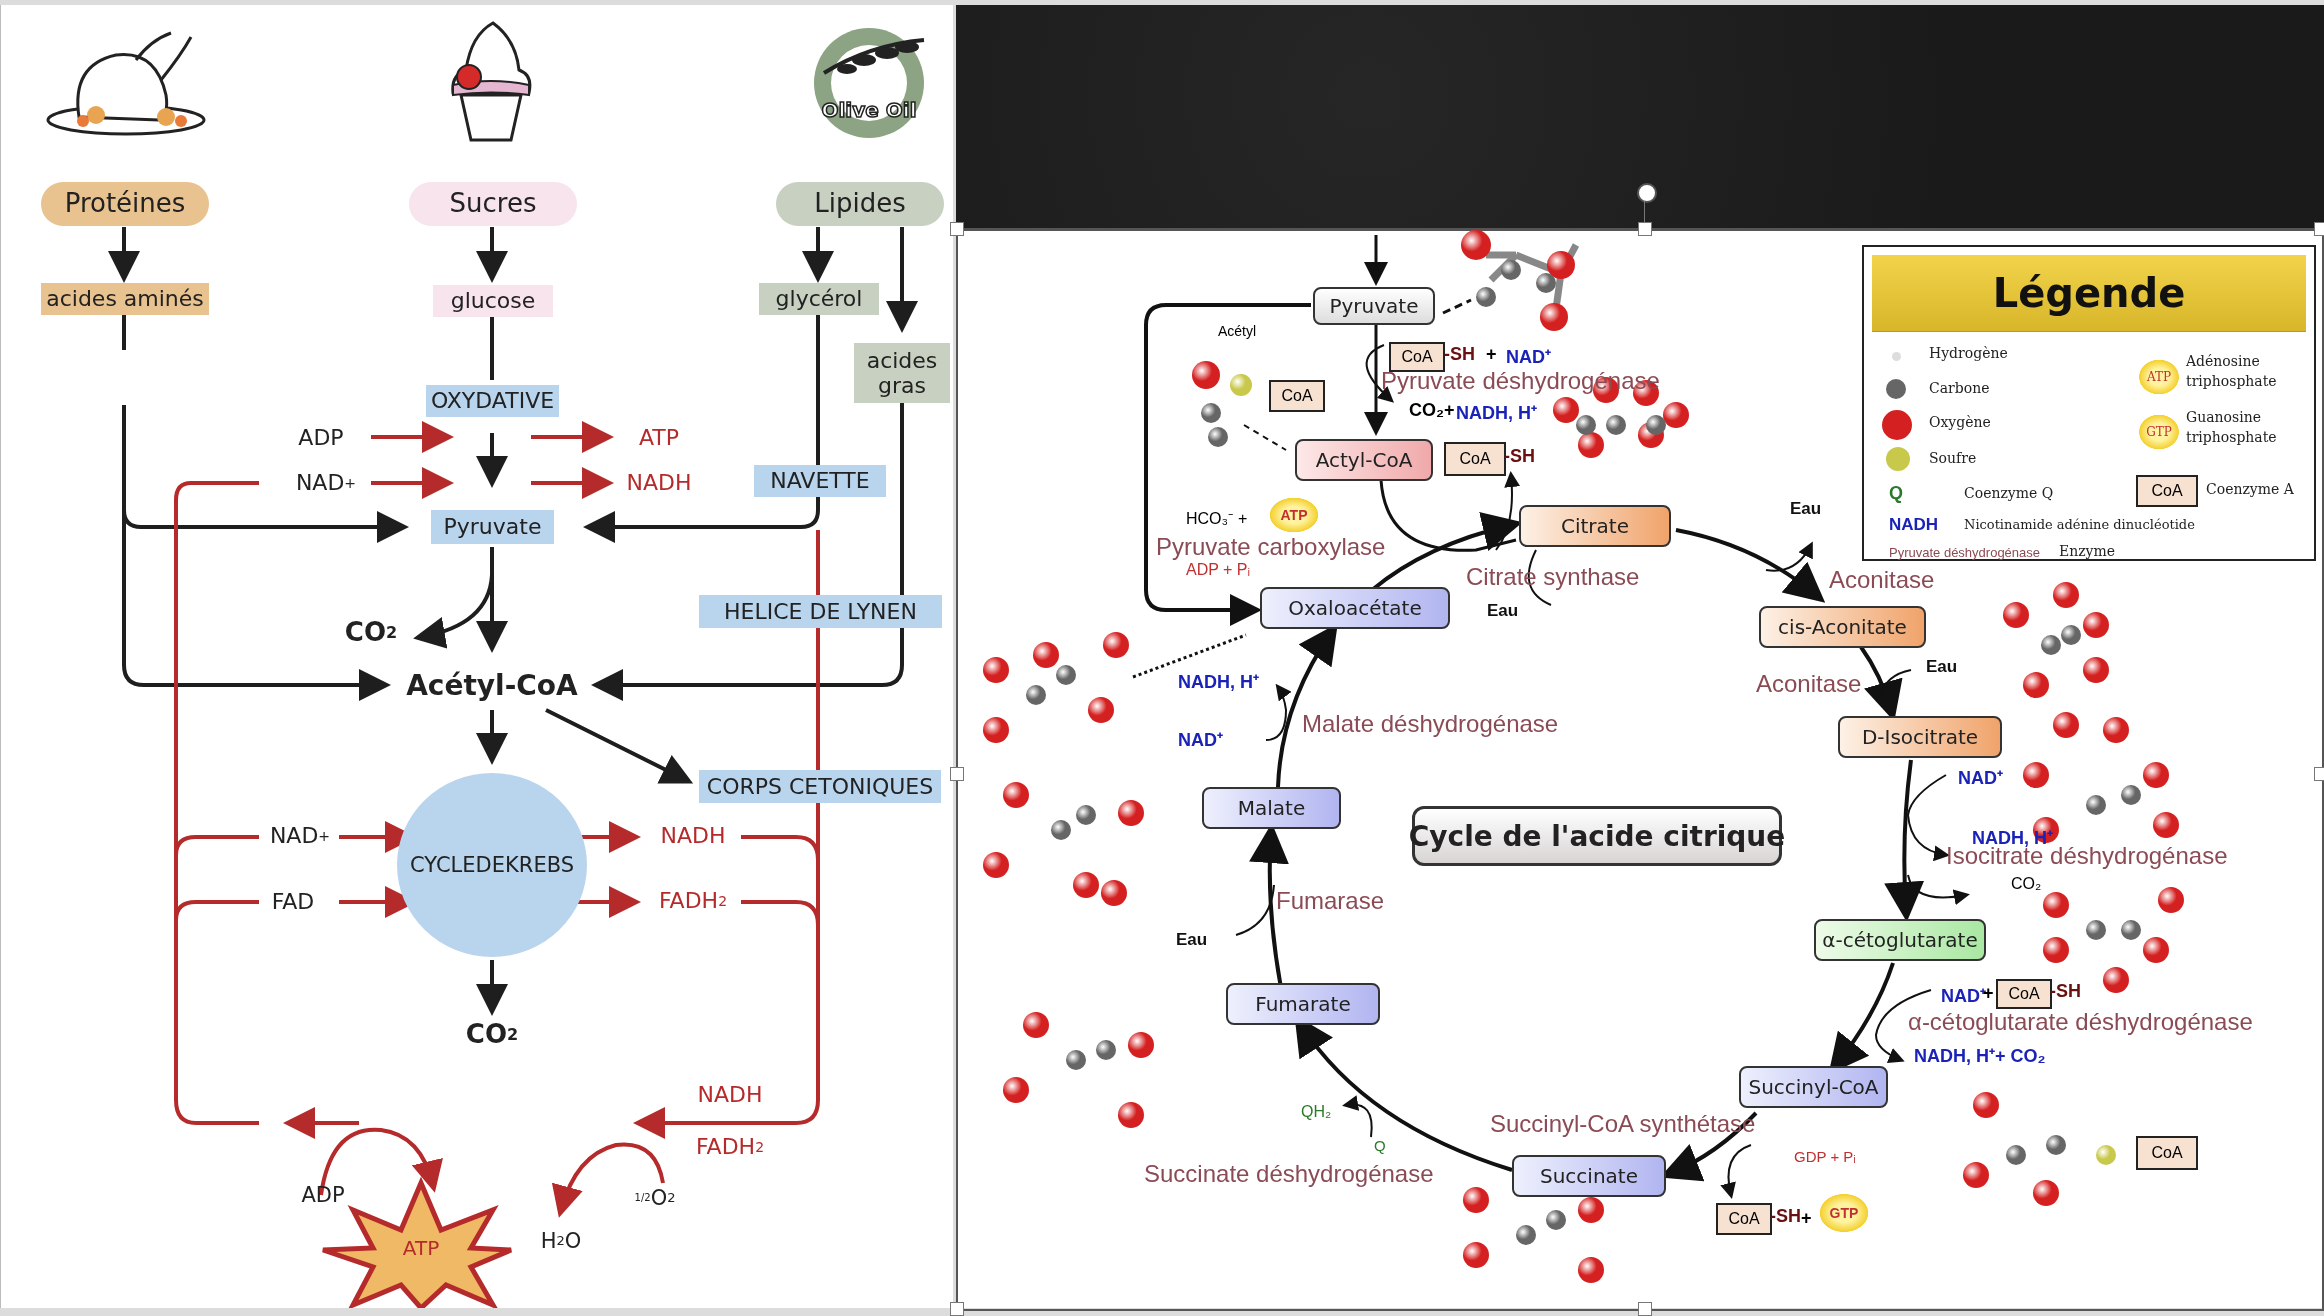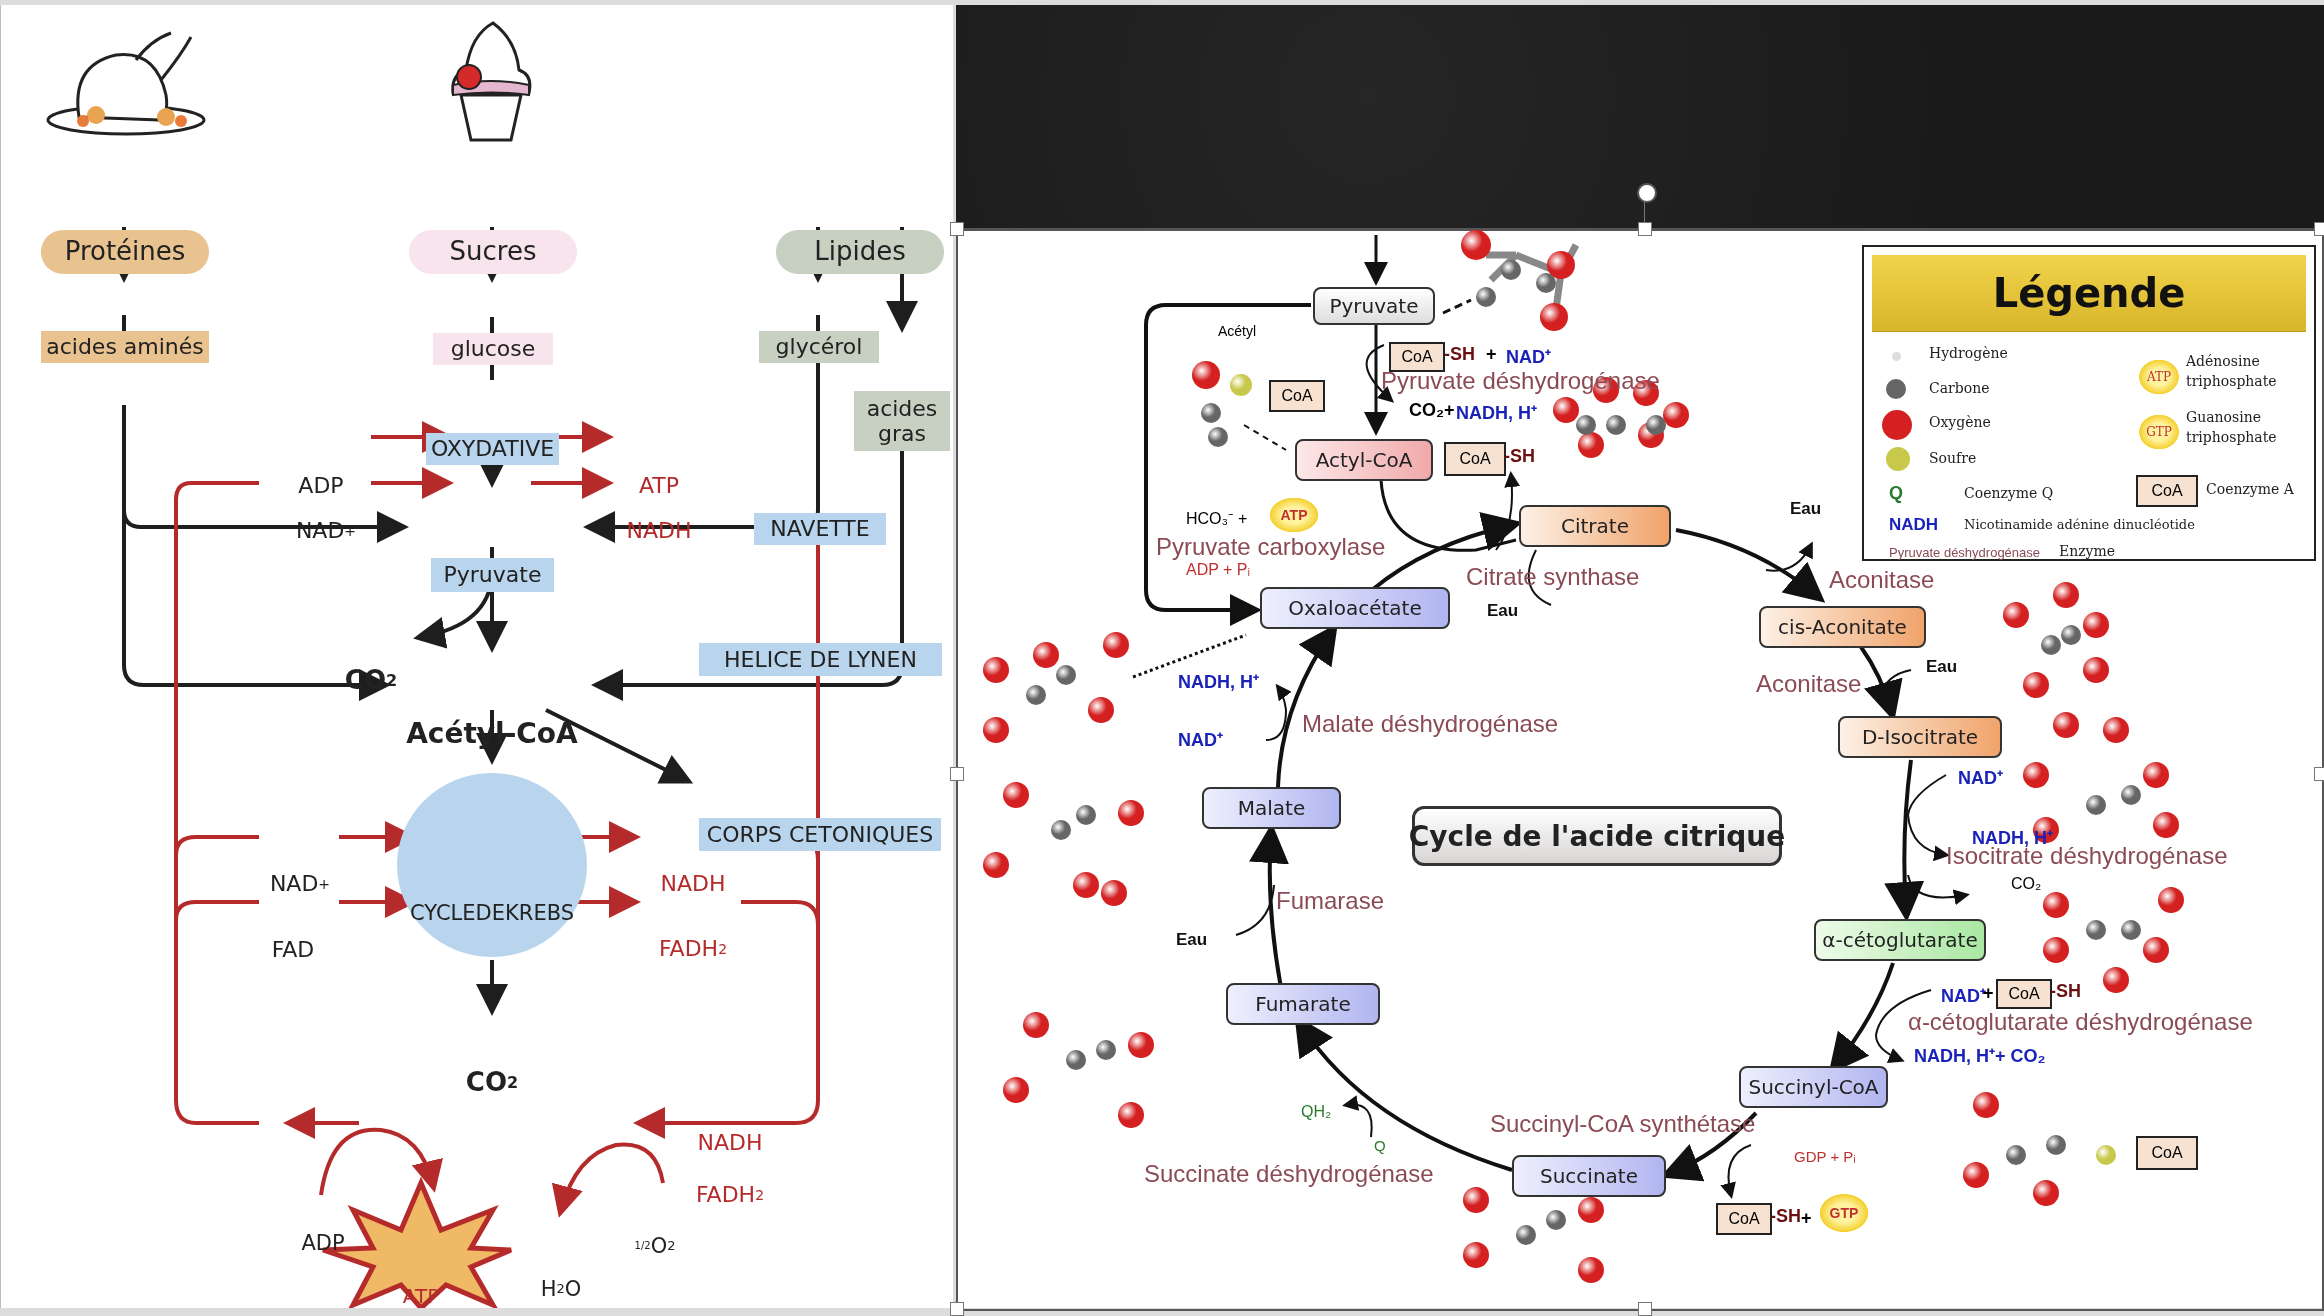--- a/index.html
+++ b/index.html
@@ -2,21 +2,21 @@
 <html><head>
 <meta charset="utf-8">
 <style>
   html,body{margin:0;padding:0;}
   body{width:2324px;height:1316px;background:#dcdcdc;position:relative;overflow:hidden;font-family:"DejaVu Sans",sans-serif;}
   .abs{position:absolute;}
   #left{position:absolute;left:0;top:5px;width:952px;height:1303px;background:#fff;border-left:1px solid #bbb;}
   #right{position:absolute;left:956px;top:5px;width:1368px;height:1303px;background:#fff;}
   #blackbar{position:absolute;left:0;top:0;width:100%;height:223px;background:#1c1c1c;background-image:radial-gradient(circle at 30% 40%,#262626 0,#1a1a1a 60%);}
   svg text{font-family:"DejaVu Sans",sans-serif;}
-  .lab{position:absolute;display:flex;align-items:center;justify-content:center;text-align:center;font-family:"DejaVu Sans",sans-serif;color:#222;line-height:1.15;white-space:nowrap;margin-top:48px;}
+  .lab{position:absolute;display:flex;align-items:center;justify-content:center;text-align:center;font-family:"DejaVu Sans",sans-serif;color:#222;line-height:1.15;white-space:nowrap;}
   .pill{border-radius:22px;font-size:26px;}
   .sq{font-size:22px;}
   .blue{background:#b9d5ee;}
   .orange{background:#e8c28f;}
   .pink{background:#f8e4ec;}
   .green{background:#c7d0c1;}
   .red{color:#b52b2b;}
   .mol{position:absolute;display:flex;align-items:center;justify-content:center;font-family:"DejaVu Sans",sans-serif;font-size:20px;color:#222;border:2px solid #333;border-radius:8px;white-space:nowrap;}
   .enz{position:absolute;color:#8b4b55;font-family:"Liberation Sans",sans-serif;font-size:24px;white-space:nowrap;}
   .cof{position:absolute;font-family:"Liberation Sans",sans-serif;font-weight:bold;font-size:18px;white-space:nowrap;}
@@ -99,20 +99,32 @@
       <circle cx="140" cy="96" r="6" fill="#e87a3a"></circle>
       <circle cx="42" cy="96" r="6" fill="#e87a3a"></circle>
     </svg>
   </div>
   <div class="abs" style="left:430px;top:10px;width:120px;height:130px">
     <svg width="120" height="130">
       <path d="M30,80 L40,125 L80,125 L90,80 Z" fill="#fff" stroke="#222" stroke-width="3"></path>
       <path d="M22,78 Q20,60 35,55 Q40,20 62,8 Q85,25 88,55 Q102,60 98,78 Z" fill="#fff" stroke="#222" stroke-width="3"></path>
       <path d="M22,70 Q60,62 98,70 L98,80 Q60,75 22,80 Z" fill="#e4b6cf" stroke="#222" stroke-width="2"></path>
       <circle cx="38" cy="62" r="12" fill="#d42a2a" stroke="#222" stroke-width="2"></circle>
+    </svg>
+  </div>
+  <div class="abs" style="left:808px;top:20px;width:130px;height:120px">
+    <svg width="130" height="120">
+      <circle cx="60" cy="58" r="55" fill="#8ca384"></circle>
+      <circle cx="60" cy="58" r="38" fill="#fff"></circle>
+      <path d="M15,48 Q60,20 115,15" stroke="#222" stroke-width="4" fill="none"></path>
+      <ellipse cx="55" cy="35" rx="12" ry="6" fill="#222"></ellipse>
+      <ellipse cx="78" cy="28" rx="12" ry="6" fill="#222"></ellipse>
+      <ellipse cx="98" cy="22" rx="12" ry="6" fill="#222"></ellipse>
+      <ellipse cx="38" cy="44" rx="10" ry="5" fill="#222"></ellipse>
+      <text x="60" y="92" text-anchor="middle" font-size="20" font-weight="bold" fill="#fff" stroke="#222" stroke-width="1.5">Olive Oil</text>
     </svg>
   </div>
 
   <div class="lab pill orange" style="left:40px;top:177px;width:168px;height:44px">Protéines</div>
   <div class="lab pill pink" style="left:408px;top:177px;width:168px;height:44px">Sucres</div>
   <div class="lab pill green" style="left:775px;top:177px;width:168px;height:44px">Lipides</div>
 
   <div class="lab sq orange" style="left:40px;top:278px;width:168px;height:32px">acides aminés</div>
   <div class="lab sq pink" style="left:432px;top:280px;width:120px;height:32px">glucose</div>
   <div class="lab sq green" style="left:758px;top:278px;width:120px;height:32px">glycérol</div>

